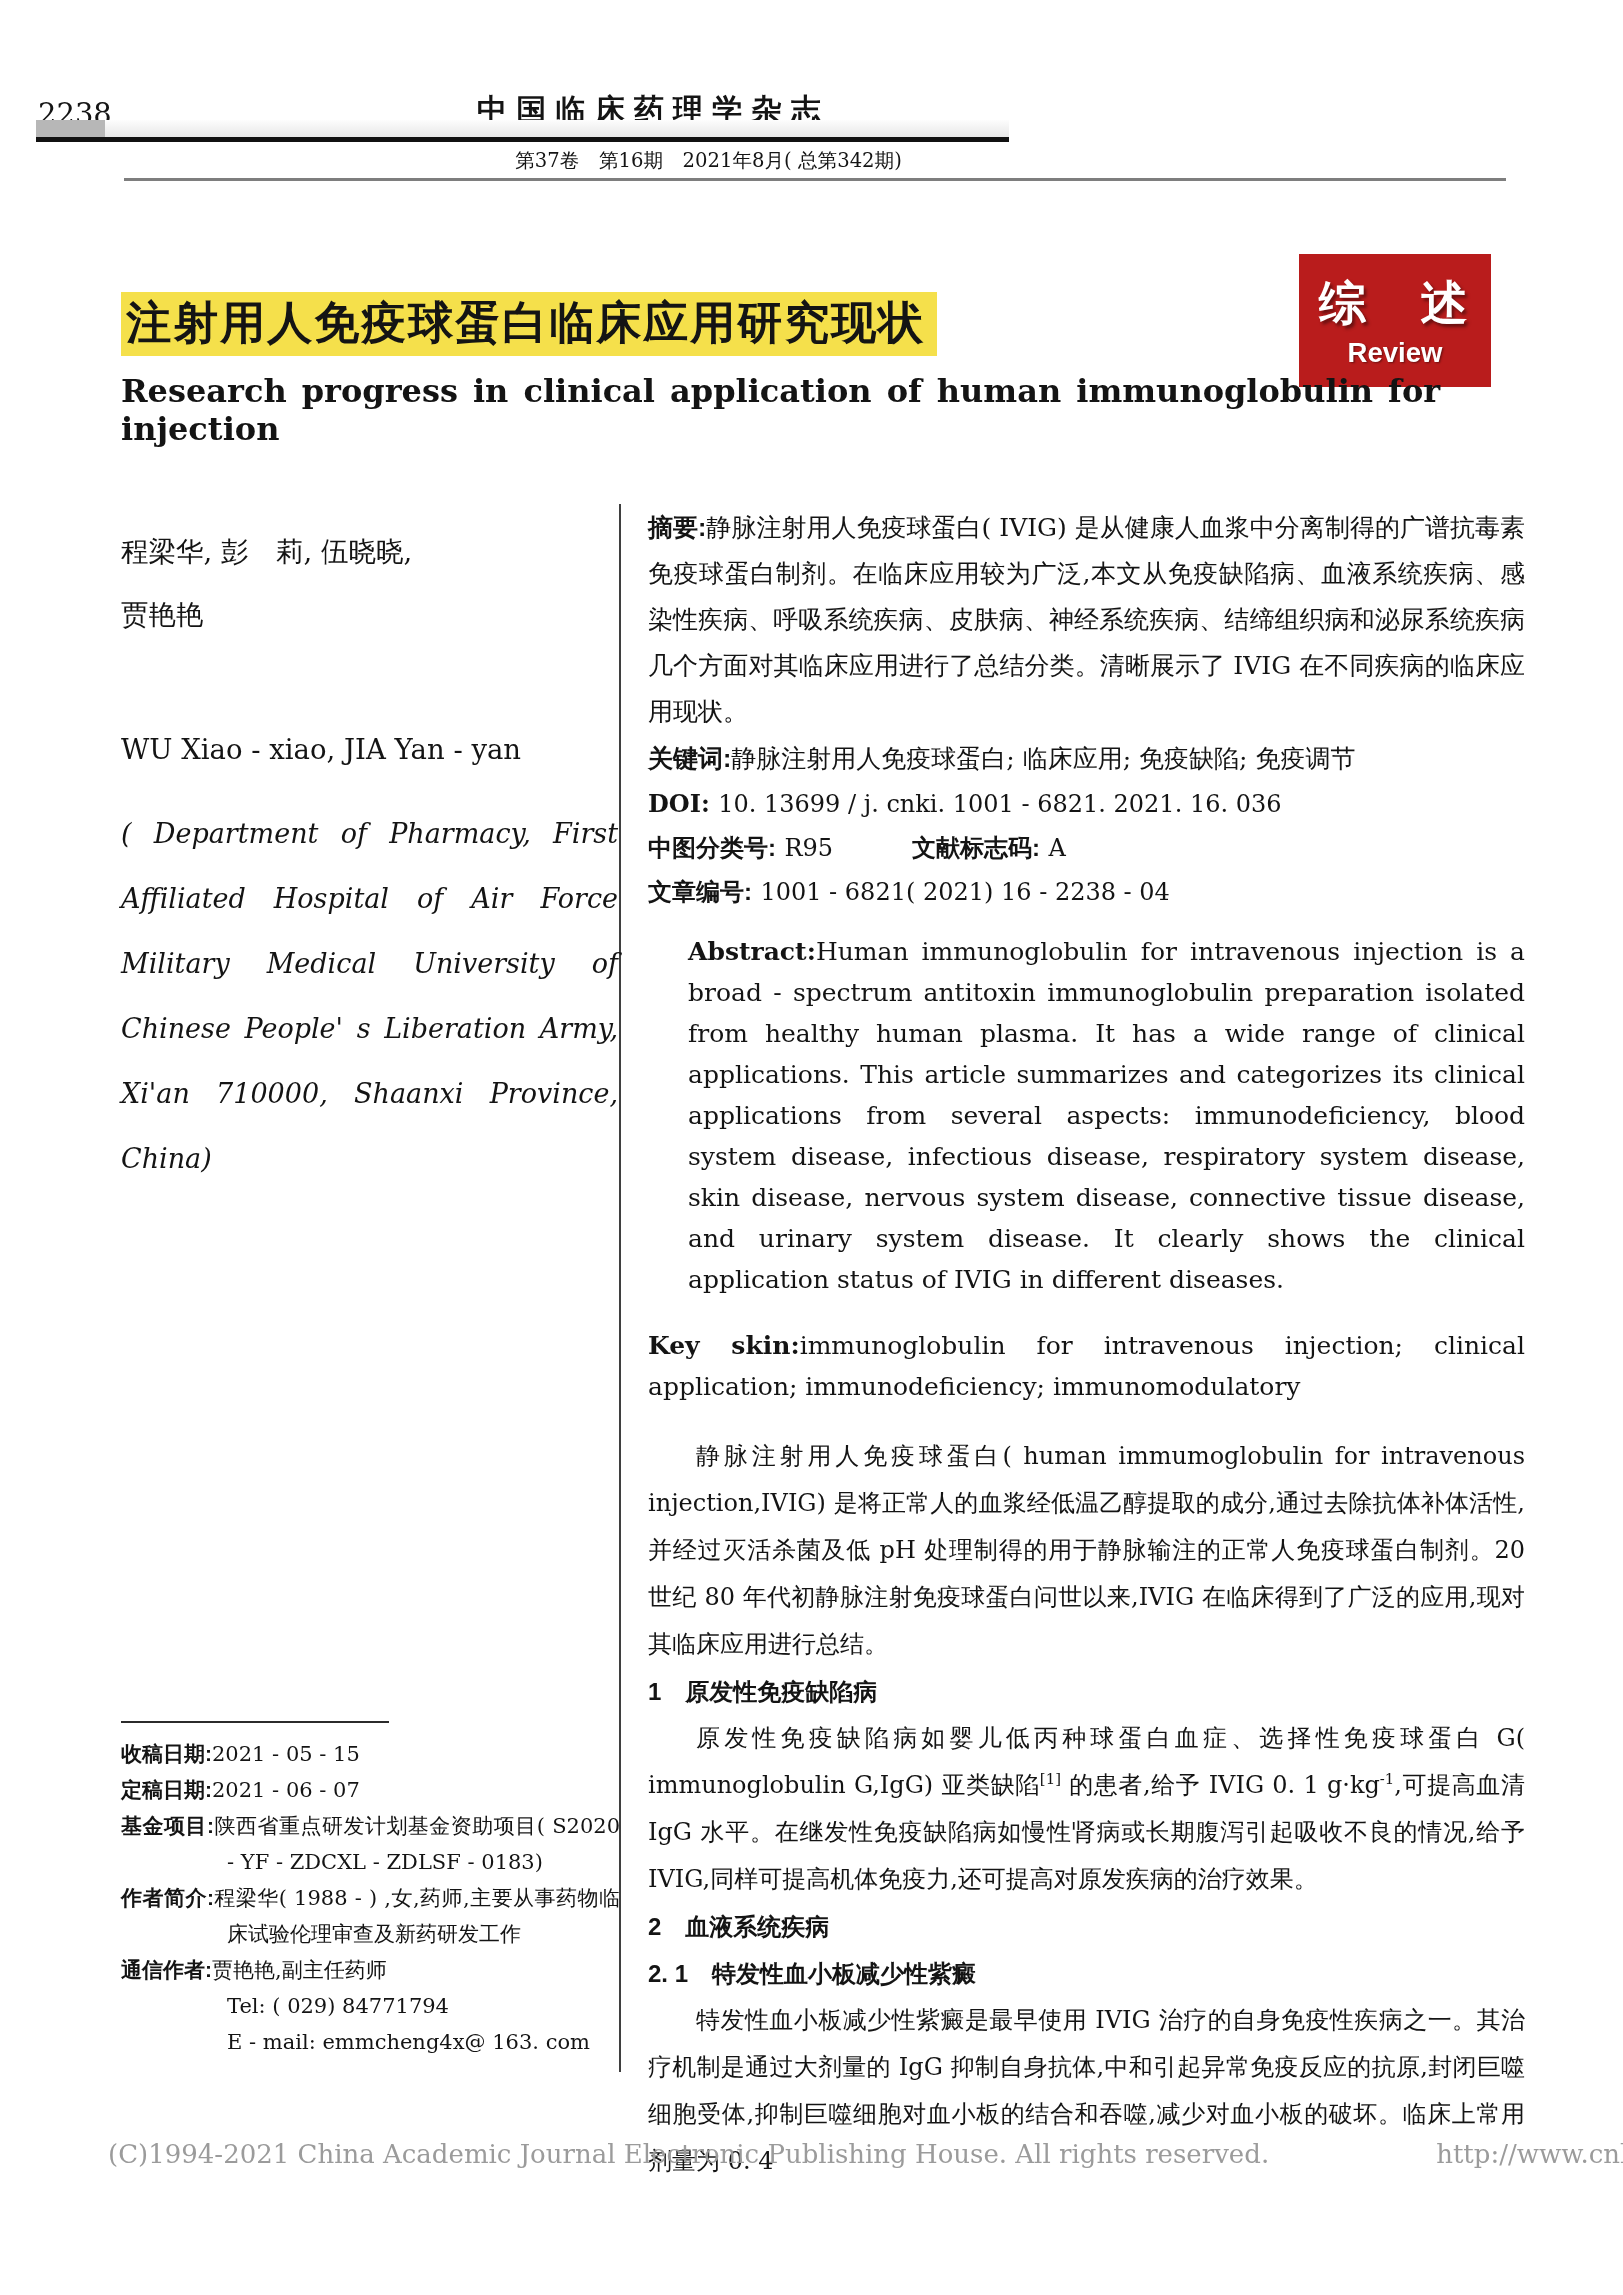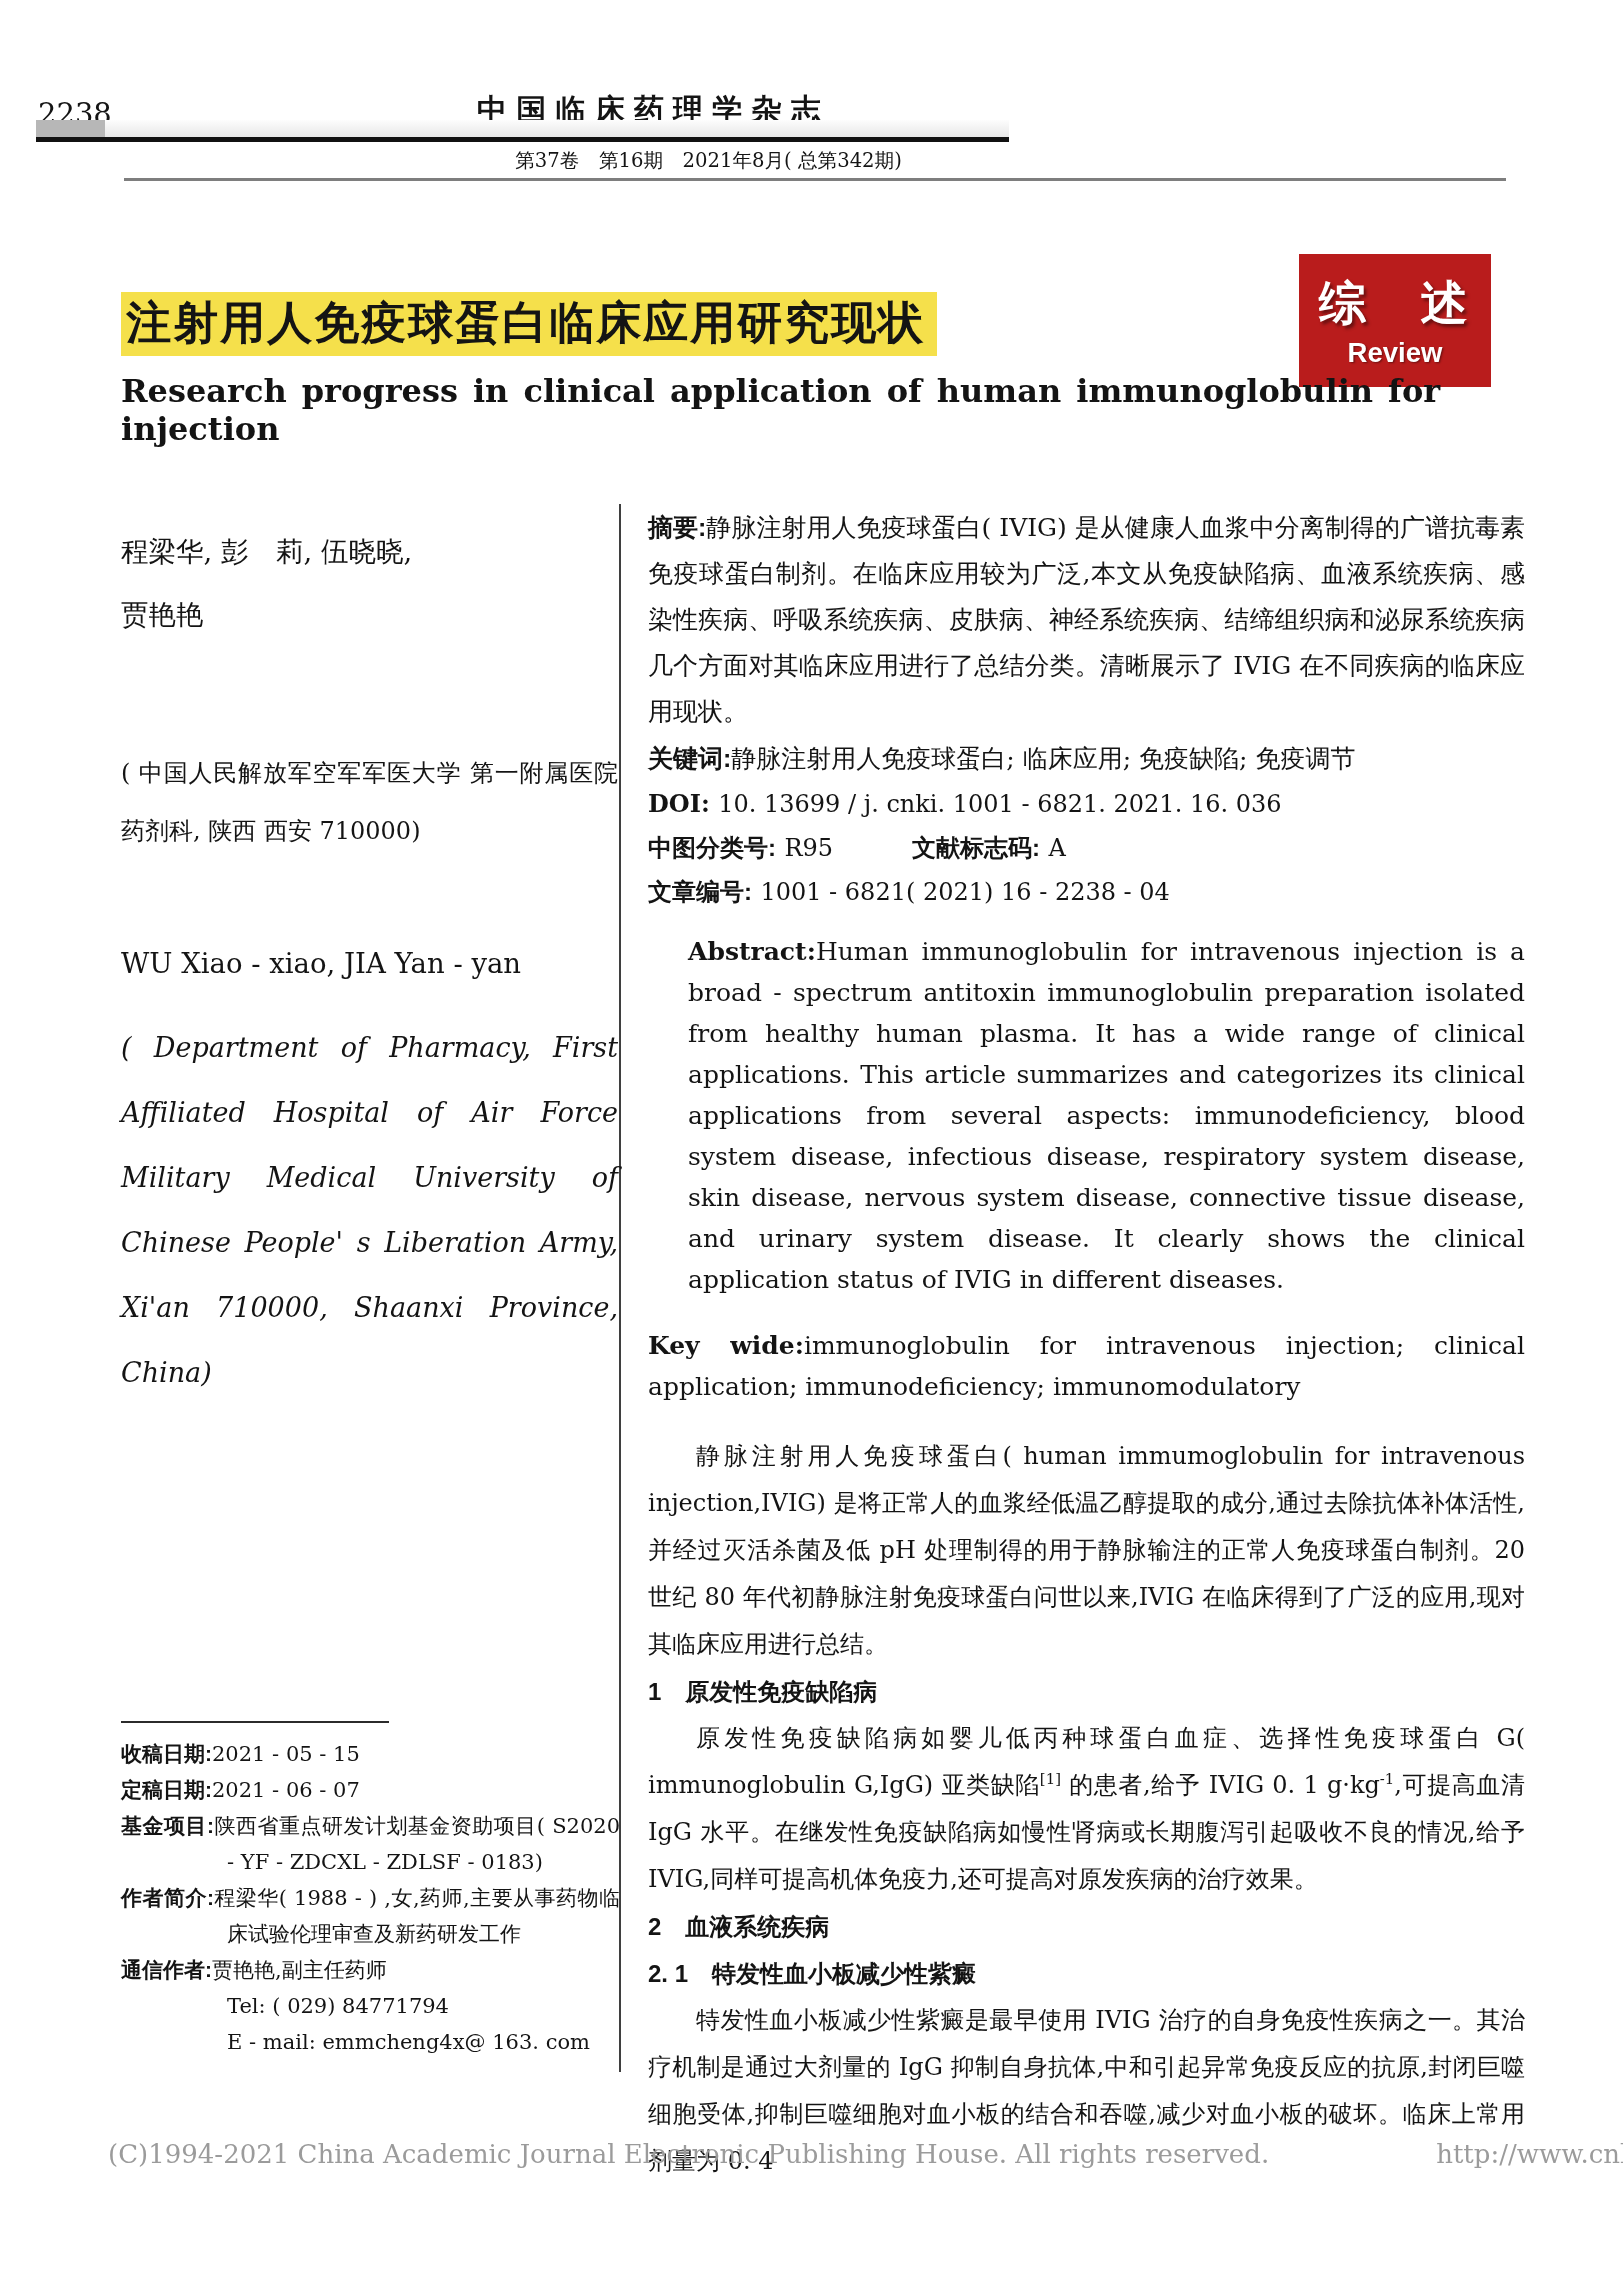--- a/index.html
+++ b/index.html
@@ -93,21 +93,20 @@
   <h1 class="title-cn"><mark style="background-color: rgb(245, 224, 75);">注射用人免疫球蛋白临床应用研究现状</mark></h1>
   <h2 class="title-en">Research progress in clinical application of human immunoglobulin for injection</h2>
 
   <div class="vdivider"></div>
 
   <aside class="leftcol">
     <div class="au-cn">
       <div>程梁华, 彭　莉, 伍晓晓,</div>
       <div>贾艳艳</div>
     </div>
-    <div class="affil-cn">( 中国人民解放军空军军医大学 第一附属医院药剂科, 陕西 西安 710000)</div>
     <div class="au-en">
       <div>WU Xiao - xiao, JIA Yan - yan</div>
     </div>
     <div class="affil-en">( Department of Pharmacy, First Affiliated Hospital of Air Force Military Medical University of Chinese People' s Liberation Army, Xi'an 710000, Shaanxi Province, China)</div>
   </aside>
 
   <div class="fnblock">
     <div class="fn-rule"></div>
     <div class="fn"><span class="lab">收稿日期:</span><span>2021 - 05 - 15</span></div>
     <div class="fn"><span class="lab">定稿日期:</span><span>2021 - 06 - 07</span></div>
@@ -119,21 +118,21 @@
   </div>
 
   <main class="rightcol">
     <p class="cjk"><span class="lab-cn">摘要:</span><span>静脉注射用人免疫球蛋白( IVIG) 是从健康人血浆中分离制得的广谱抗毒素免疫球蛋白制剂。在临床应用较为广泛,本文从免疫缺陷病、血液系统疾病、感染性疾病、呼吸系统疾病、皮肤病、神经系统疾病、结缔组织病和泌尿系统疾病几个方面对其临床应用进行了总结分类。清晰展示了 IVIG 在不同疾病的临床应用现状。</span></p>
     <p class="cjk"><span class="lab-cn">关键词:</span><span>静脉注射用人免疫球蛋白; 临床应用; 免疫缺陷; 免疫调节</span></p>
     <p class="metaline"><b>DOI:</b><span class="val">10. 13699 / j. cnki. 1001 - 6821. 2021. 16. 036</span></p>
     <p class="metaline"><span class="lab-cn">中图分类号:</span><span class="val">R95</span><span class="gap"></span><span class="lab-cn">文献标志码:</span><span class="val">A</span></p>
     <p class="metaline"><span class="lab-cn">文章编号:</span><span class="val">1001 - 6821( 2021) 16 - 2238 - 04</span></p>
 
     <p class="abs-en"><b>Abstract:</b><span class="val">Human immunoglobulin for intravenous injection is a broad - spectrum antitoxin immunoglobulin preparation isolated from healthy human plasma. It has a wide range of clinical applications. This article summarizes and categorizes its clinical applications from several aspects: immunodeficiency, blood system disease, infectious disease, respiratory system disease, skin disease, nervous system disease, connective tissue disease, and urinary system disease. It clearly shows the clinical application status of IVIG in different diseases.</span></p>
-    <p class="kw-en"><b>Key wide:</b><span class="val">immunoglobulin for intravenous injection; clinical application; immunodeficiency; immunomodulatory</span></p>
+    <p class="kw-en"><b>Key skin:</b><span class="val">immunoglobulin for intravenous injection; clinical application; immunodeficiency; immunomodulatory</span></p>
 
     <div class="bodytext">
       <p class="ind">静脉注射用人免疫球蛋白( human immumoglobulin for intravenous injection,IVIG) 是将正常人的血浆经低温乙醇提取的成分,通过去除抗体补体活性,并经过灭活杀菌及低 pH 处理制得的用于静脉输注的正常人免疫球蛋白制剂。20 世纪 80 年代初静脉注射免疫球蛋白问世以来,IVIG 在临床得到了广泛的应用,现对其临床应用进行总结。</p>
       <p class="bh">1　原发性免疫缺陷病</p>
       <p class="ind"><span>原发性免疫缺陷病如婴儿低丙种球蛋白血症、选择性免疫球蛋白 G( immunoglobulin G,IgG) 亚类缺陷</span><sup>[1]</sup><span> 的患者,给予 IVIG 0. 1 g·kg</span><sup>-1</sup><span>,可提高血清 IgG 水平。在继发性免疫缺陷病如慢性肾病或长期腹泻引起吸收不良的情况,给予 IVIG,同样可提高机体免疫力,还可提高对原发疾病的治疗效果。</span></p>
       <p class="bh">2　血液系统疾病</p>
       <p class="bh">2. 1　特发性血小板减少性紫癜</p>
       <p class="ind">特发性血小板减少性紫癜是最早使用 IVIG 治疗的自身免疫性疾病之一。其治疗机制是通过大剂量的 IgG 抑制自身抗体,中和引起异常免疫反应的抗原,封闭巨噬细胞受体,抑制巨噬细胞对血小板的结合和吞噬,减少对血小板的破坏。临床上常用剂量为 0. 4</p>
     </div>
   </main>

